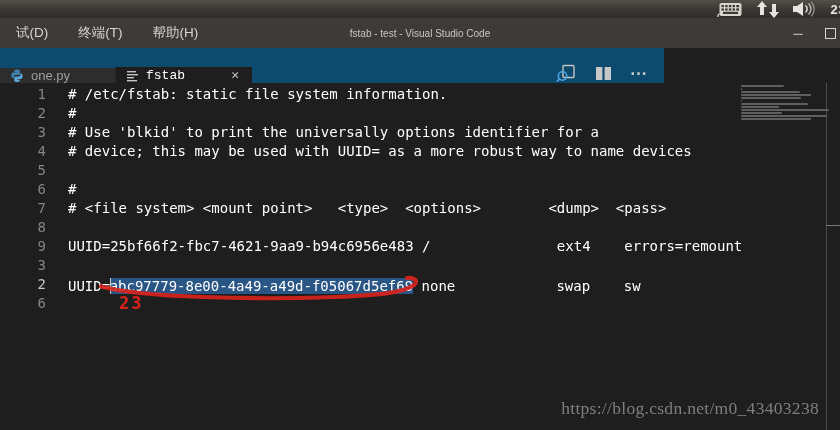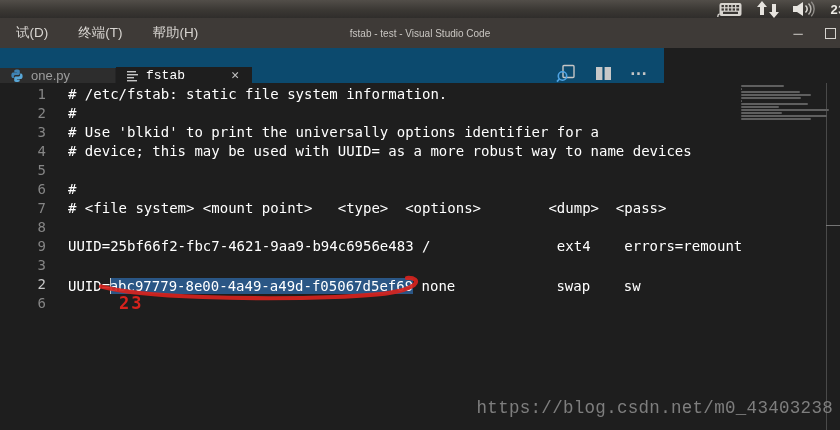--- a/index.html
+++ b/index.html
@@ -65,22 +65,22 @@
   .scroll-vline { position:absolute; left:826px; top:0; width:1px; height:347px; background:#5c5c5c; opacity:.7; }
   .scroll-hline { position:absolute; left:826px; top:142px; width:14px; height:1px; background:#8a8a8a; opacity:.8; }
 
   .swoosh { position:absolute; left:0; top:0; pointer-events:none; }
   .red-label {
     position:absolute; left:119px; top:210px;
     font-family:"DejaVu Sans Mono", monospace; font-weight:bold; font-size:17px;
     color:var(--red,#d7231d); letter-spacing:2px;
   }
   .watermark {
-    position:absolute; right:7px; top:315px; color:#8f8f8f; opacity:.85;
-    font-size:17.5px; letter-spacing:.3px; font-family:Liberation Mono, monospace;
+    position:absolute; right:21px; top:315px; color:#8f8f8f; opacity:.85;
+    font-size:17.5px; letter-spacing:.3px; font-family:Liberation Serif, serif;
   }
 </style>
 </head>
 <body>
 
 <div class="screen">
 
   <div class="syspanel">
     <span class="tray-icon">
       <svg width="26" height="17" viewBox="0 0 26 17">

